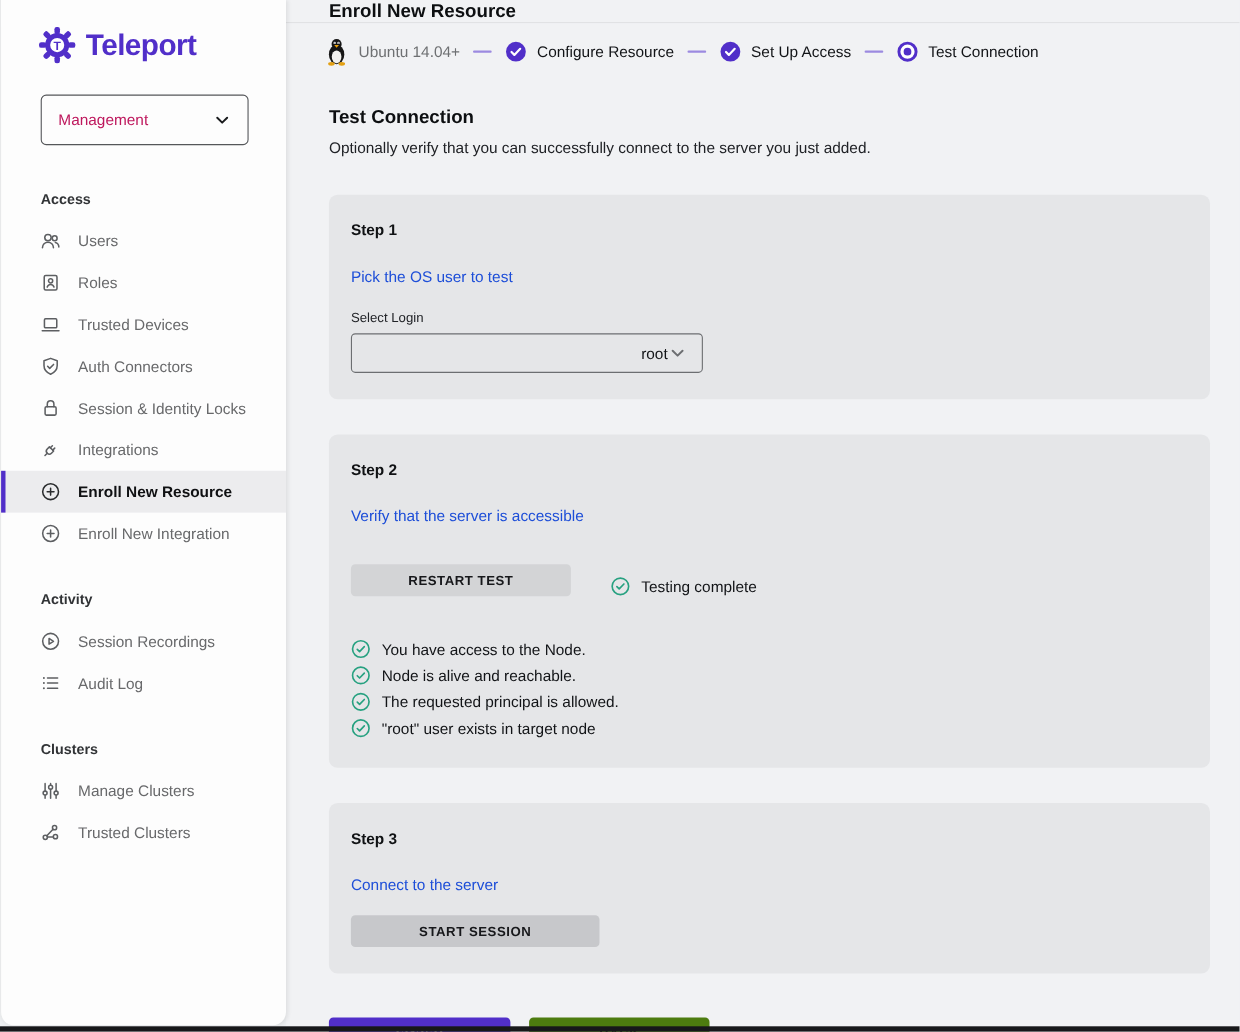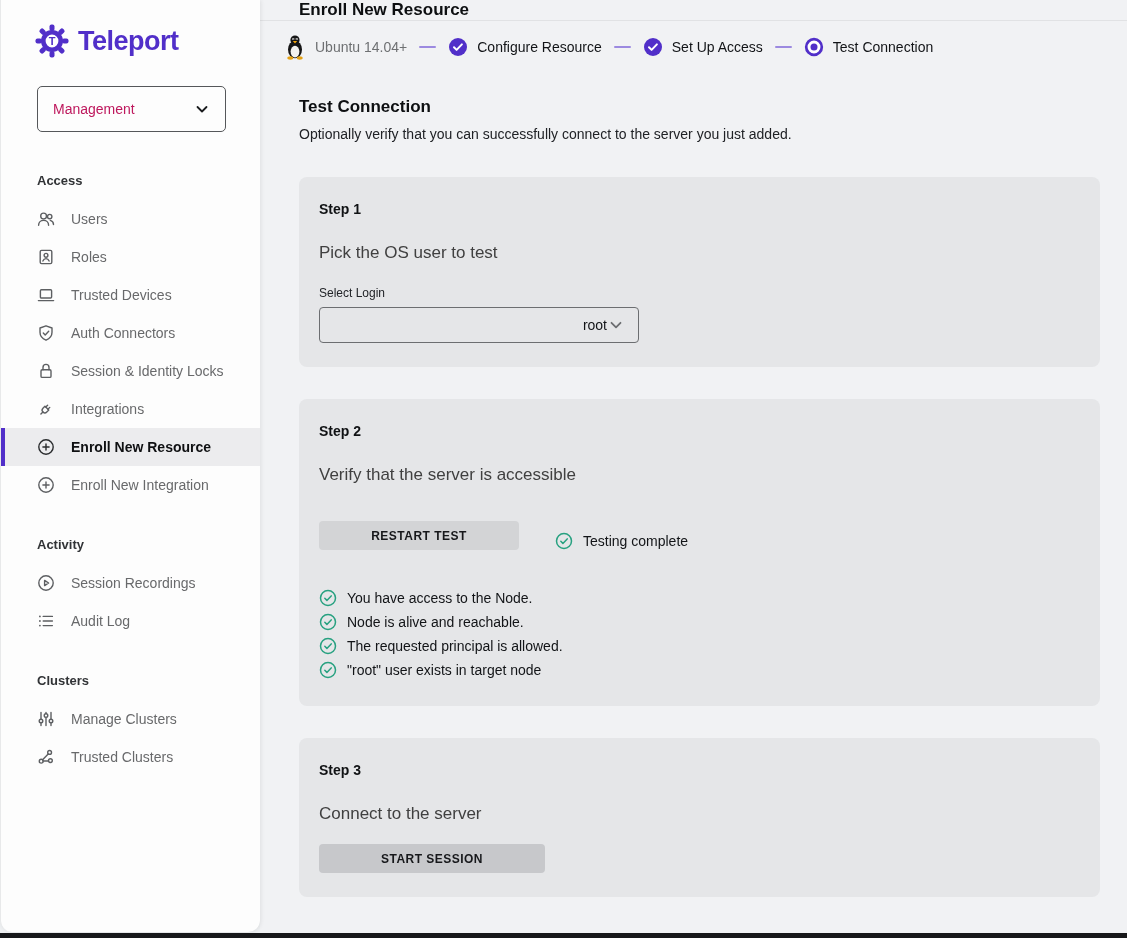--- a/index.html
+++ b/index.html
@@ -43,37 +43,37 @@
   .nav-group { margin-top:12px; }
 
   
   .main { flex:1; display:flex; flex-direction:column; background:#f1f2f4; min-width:0; }
   .topbar {
     height:73px; display:flex; align-items:center; padding-left:39px;
     border-bottom:1px solid #e1e2e4;
   }
   .topbar h1 { font-size:17px; font-weight:bold; color:#0d0f11; }
   .stepper {
-    display:flex; align-items:center; padding:13px 0 0 24px; height:44px; font-size:14px;
+    display:flex; align-items:center; padding:13px 0 0 35px; height:44px; font-size:14px;
   }
   .stepper .resource-label { color:#6e7072; margin-left:9px; }
   .sep { width:17px; height:2px; border-radius:2px; background:#9c8ae0; margin:0 12px; }
   .step { display:flex; align-items:center; gap:9px; color:#121417; }
   .content { padding:0 0 0 39px; }
   .content h2 { font-size:17px; font-weight:bold; color:#0d0f11; margin-top:37px; }
   .content .subtitle { font-size:14px; color:#202226; margin-top:9px; }
 
   .stepbox {
     width:801px; background:#e5e6e8; border-radius:8px; padding:24px 20px;
   }
   .box1 { margin-top:35px; }
   .box2 { margin-top:32px; }
   .box3 { margin-top:32px; }
   .step-title { font-size:14px; font-weight:bold; color:#101214; }
-  .step-desc { font-size:17px; color:#404040; margin-top:26px; }
+  .step-desc { font-size:14px; color:#1d4ed8; margin-top:26px; }
   .select-label { display:block; font-size:12px; color:#222428; margin-top:23px; }
   .select {
     margin-top:7px; width:320px; height:36px; border:1px solid #6c6e71; border-radius:4px;
     display:flex; align-items:center; justify-content:flex-end;
     padding:0 13px; font-size:14px; color:#121417; cursor:pointer;
   }
   .btn {
     border:none; border-radius:4px; font-size:12px; font-weight:bold;
     letter-spacing:.04em; color:#17181b; cursor:pointer;
     font-family:"Liberation Sans","DejaVu Sans",sans-serif;

